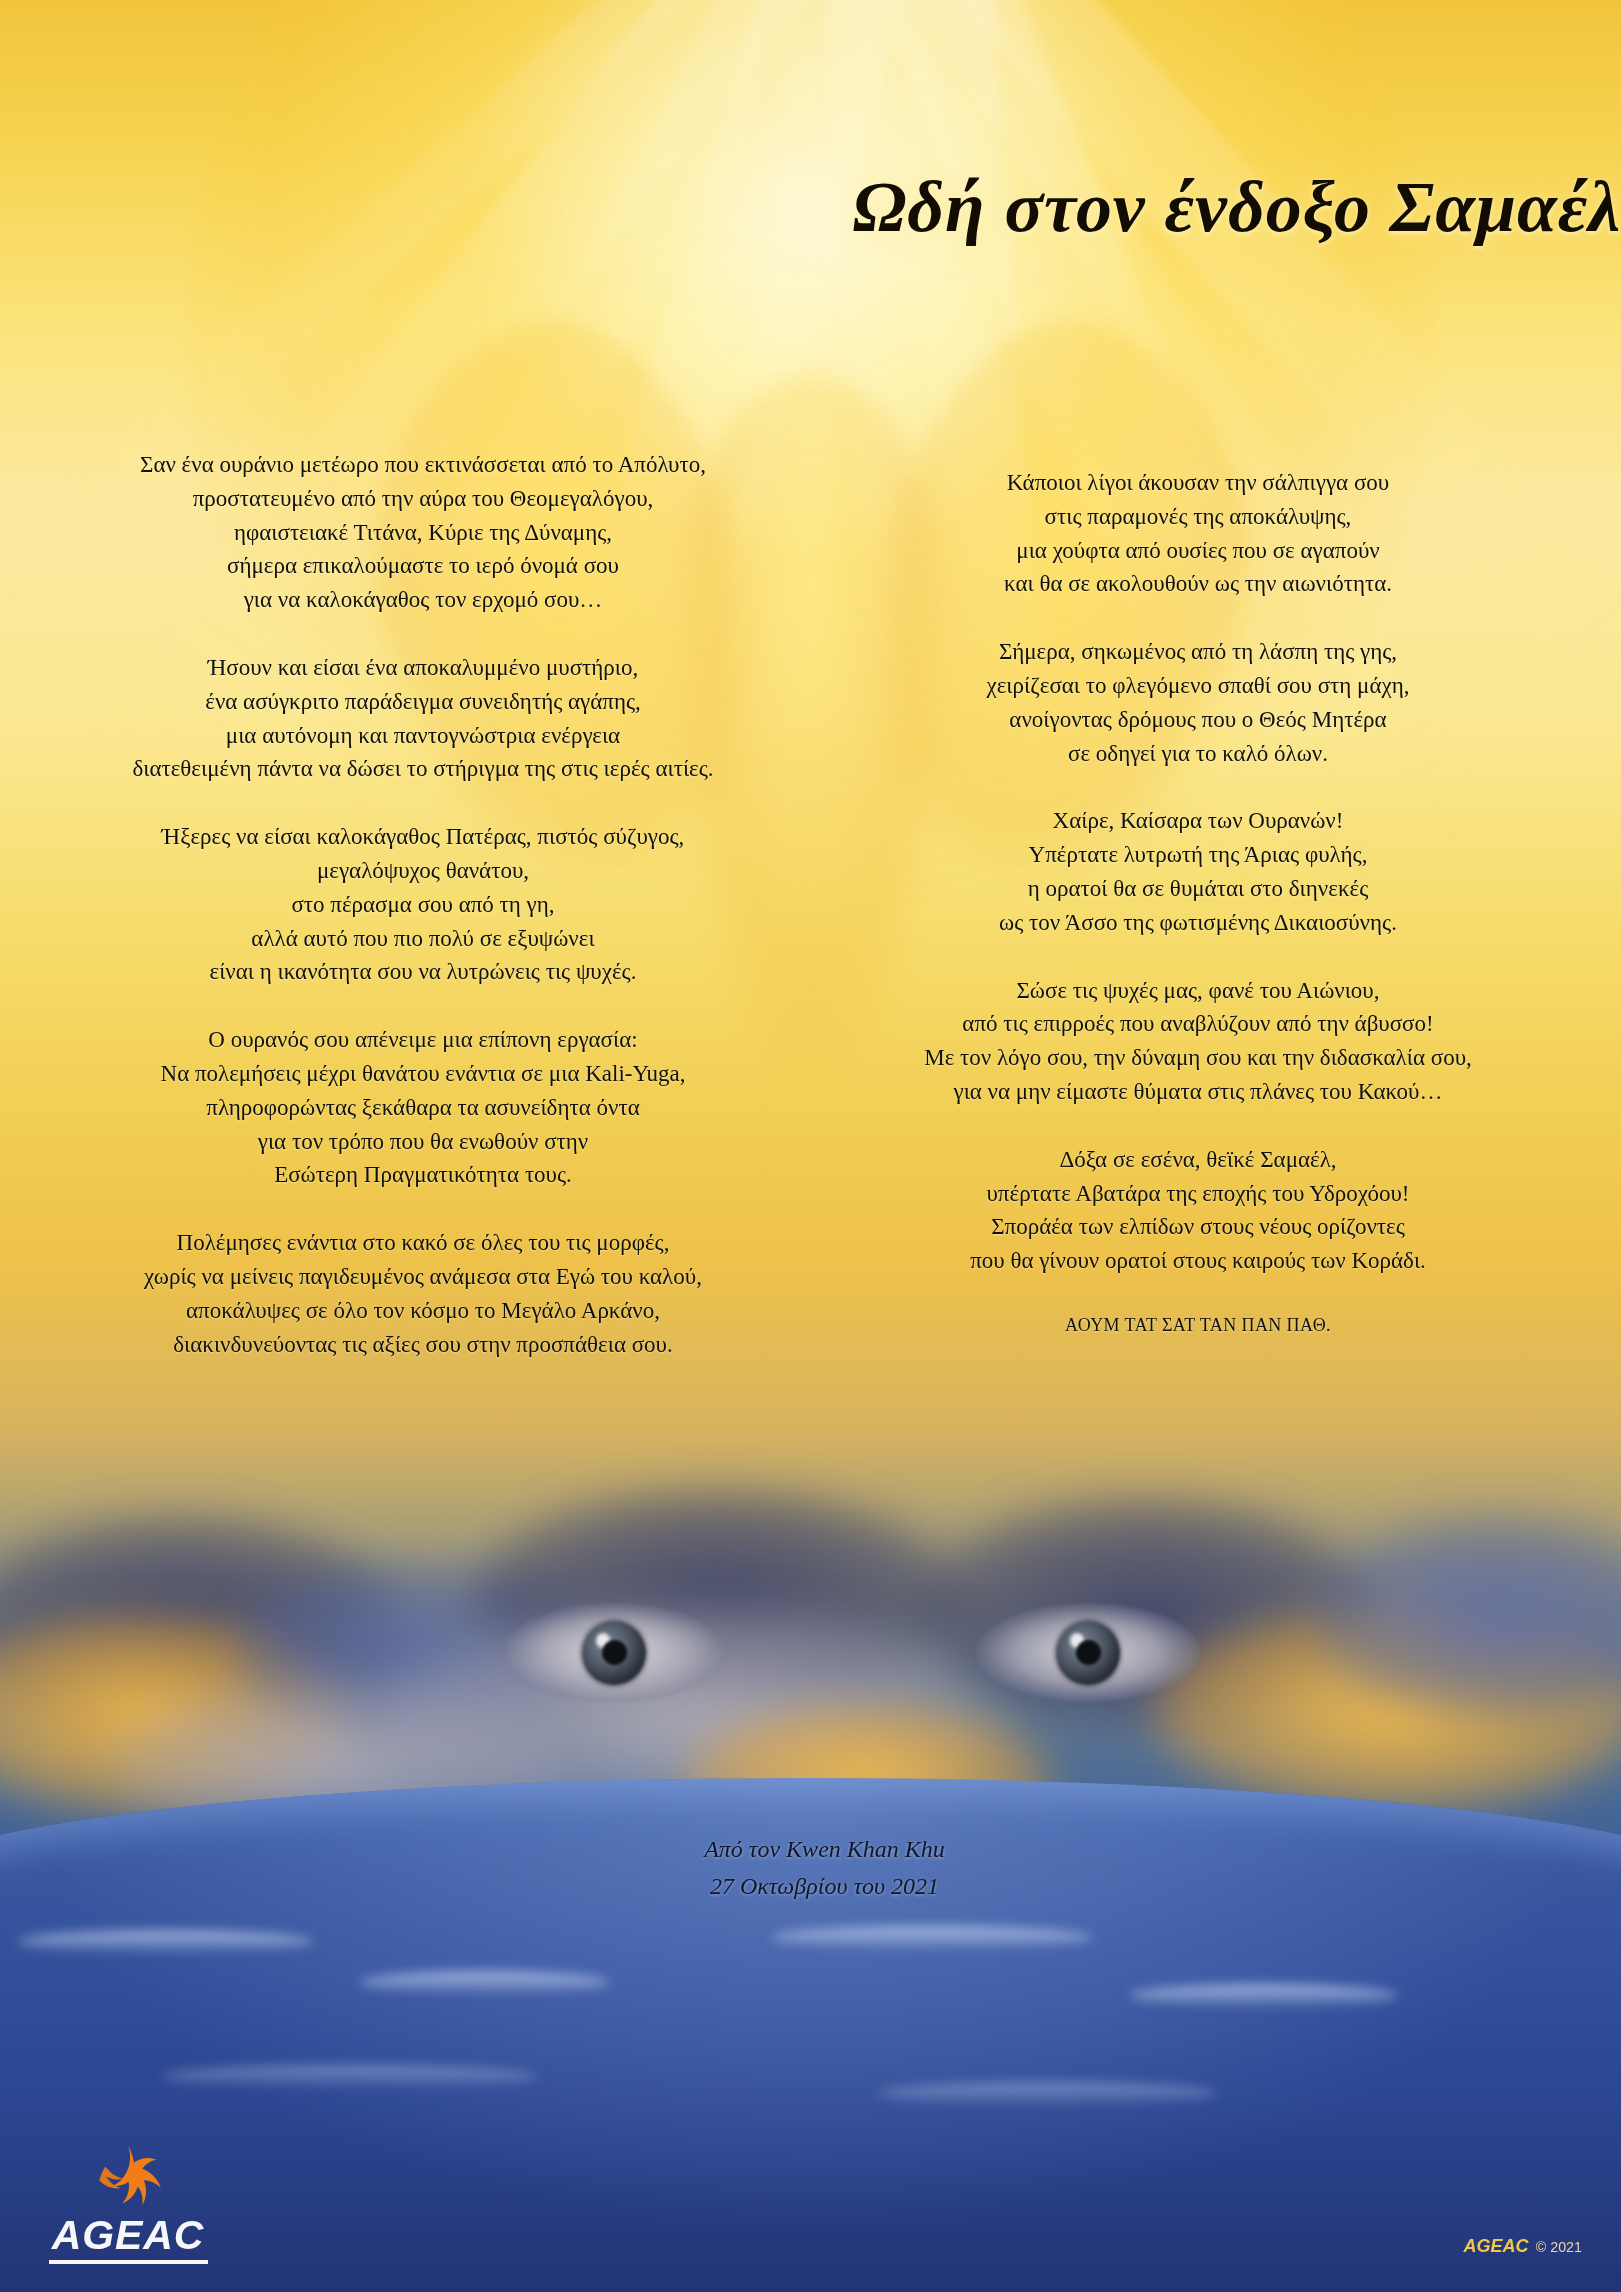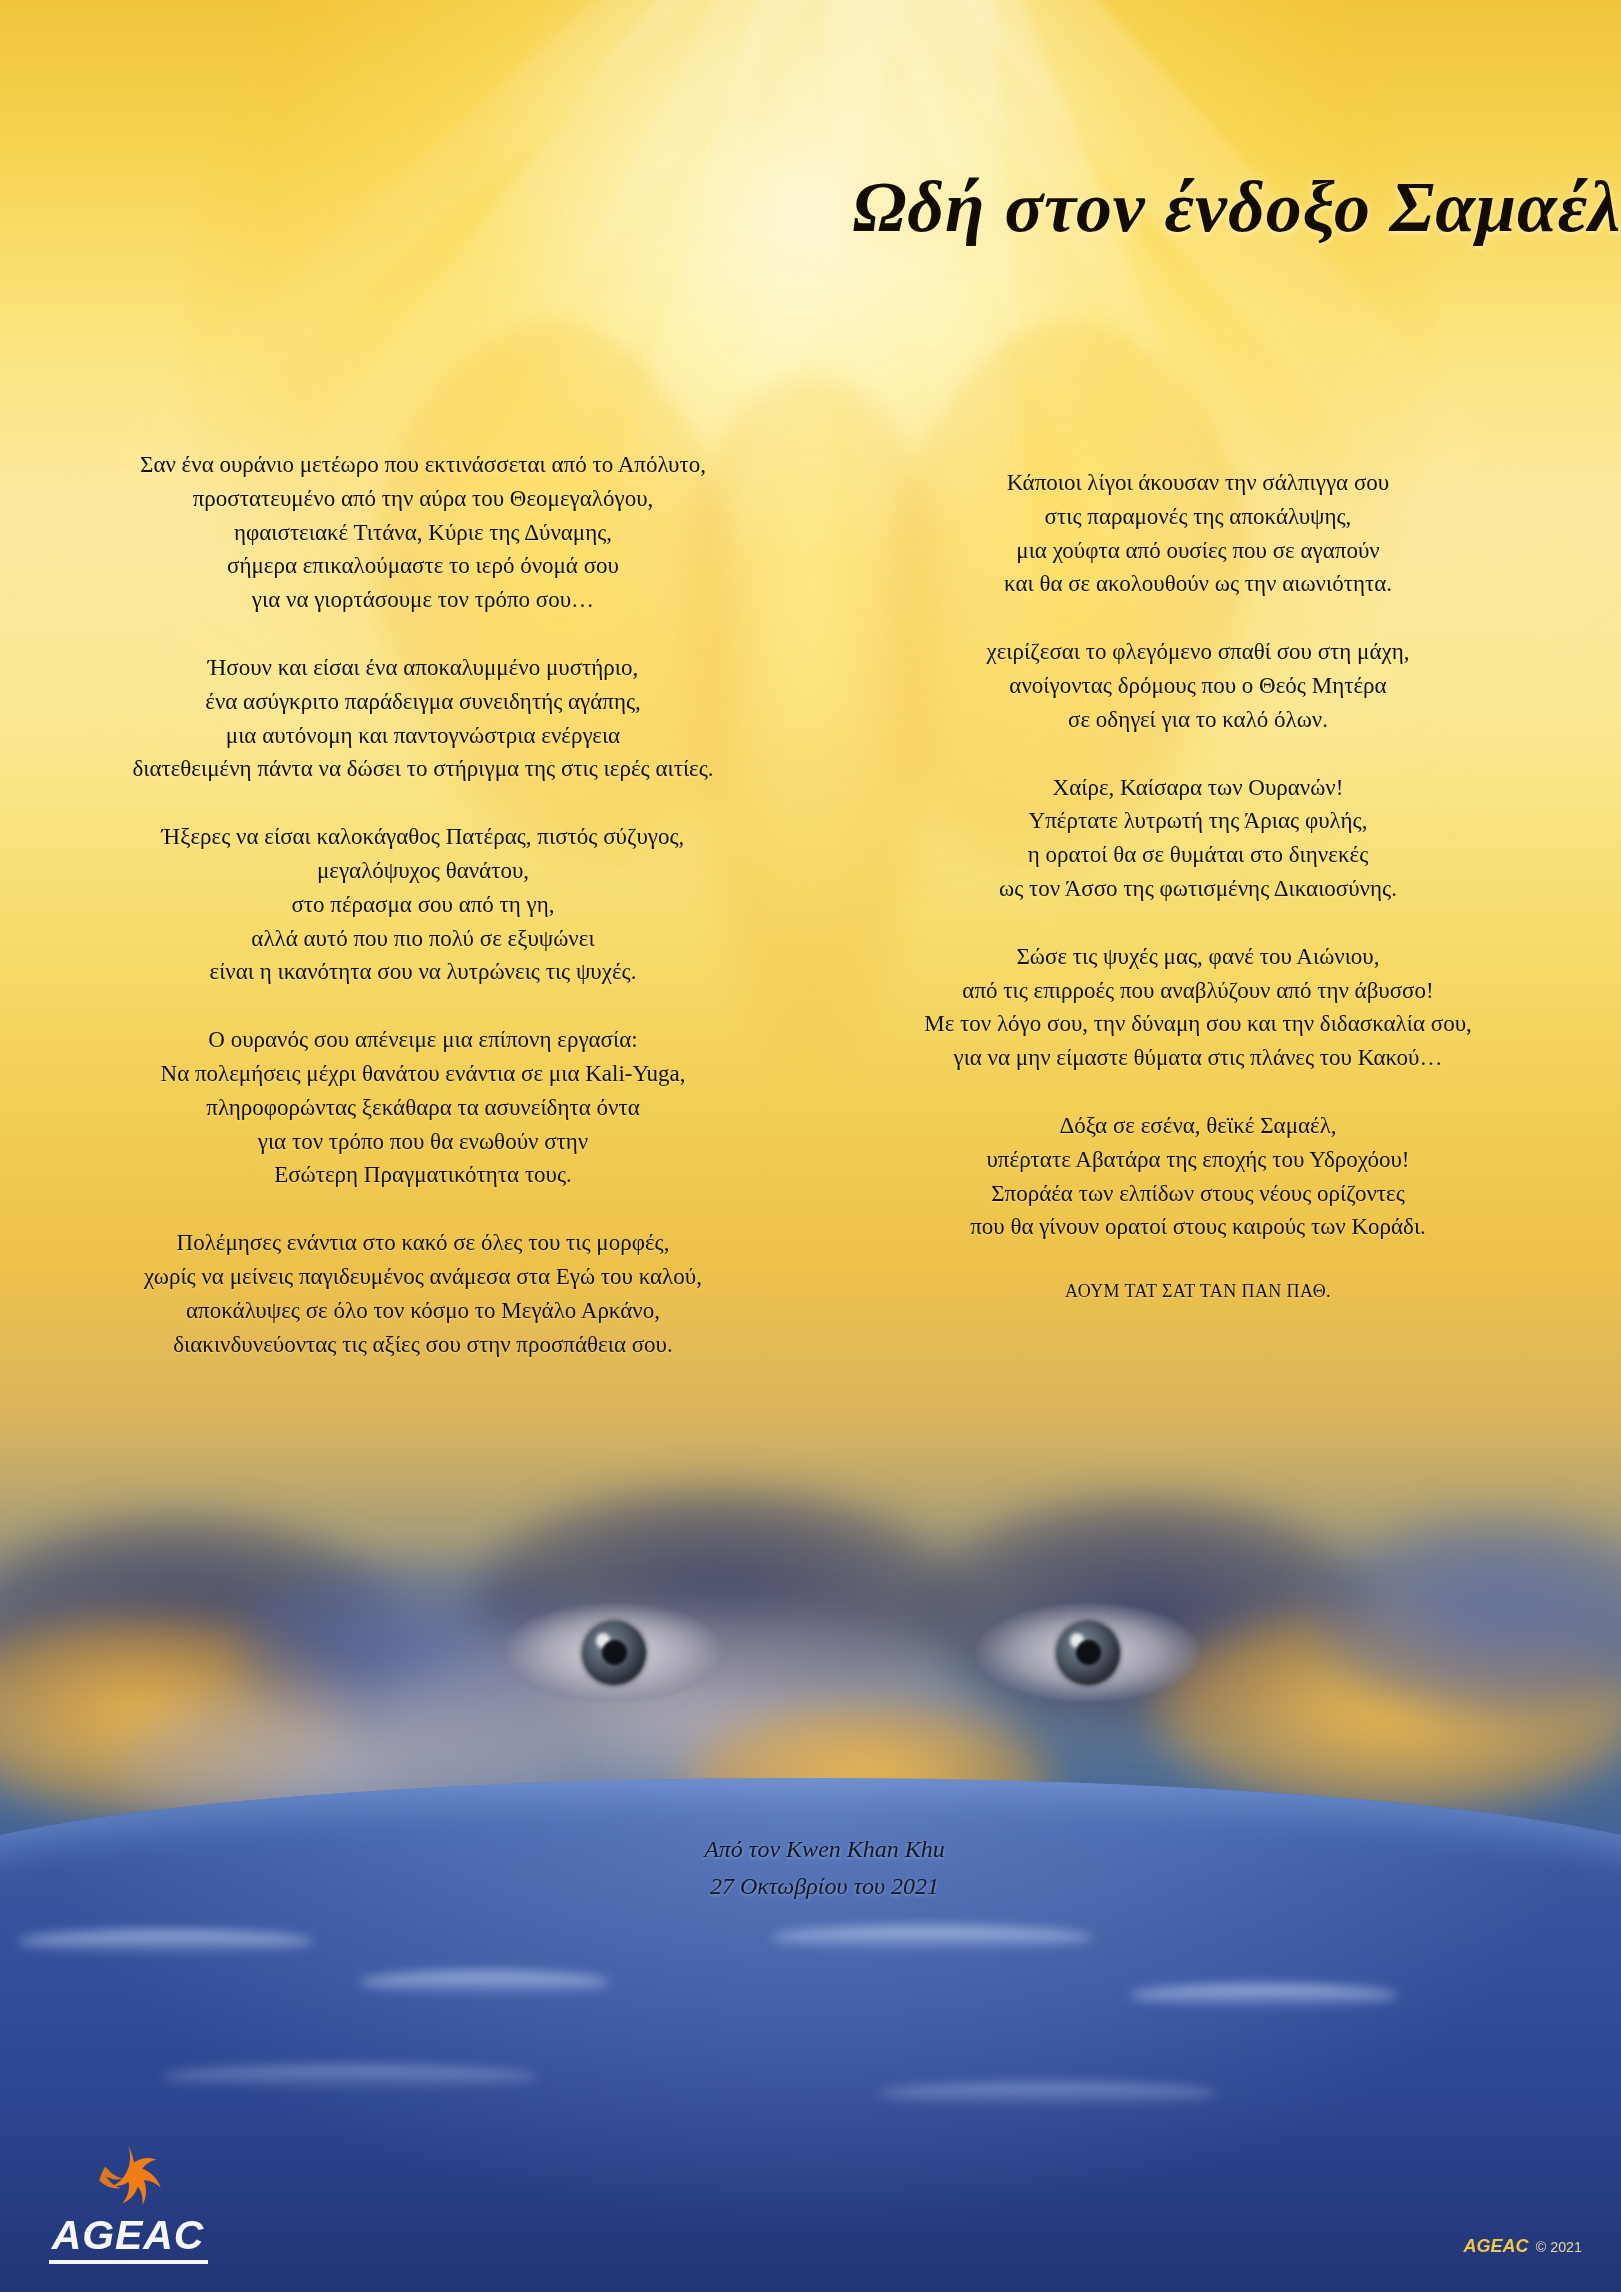--- a/index.html
+++ b/index.html
@@ -359,21 +359,21 @@
   </div>
 
   <div class="columns">
     <div class="column left">
 
       <p class="stanza">
         <span class="line">Σαν ένα ουράνιο μετέωρο που εκτινάσσεται από το Απόλυτο,</span>
         <span class="line">προστατευμένο από την αύρα του Θεομεγαλόγου,</span>
         <span class="line">ηφαιστειακέ Τιτάνα, Κύριε της Δύναμης,</span>
         <span class="line">σήμερα επικαλούμαστε το ιερό όνομά σου</span>
-        <span class="line">για να γιορτάσουμε τον τρόπο σου…</span>
+        <span class="line">για να καλοκάγαθος τον ερχομό σου…</span>
       </p>
 
       <p class="stanza">
         <span class="line">Ήσουν και είσαι ένα αποκαλυμμένο μυστήριο,</span>
         <span class="line">ένα ασύγκριτο παράδειγμα συνειδητής αγάπης,</span>
         <span class="line">μια αυτόνομη και παντογνώστρια ενέργεια</span>
         <span class="line">διατεθειμένη πάντα να δώσει το στήριγμα της στις ιερές αιτίες.</span>
       </p>
 
       <p class="stanza">
@@ -404,20 +404,21 @@
     <div class="column right">
 
       <p class="stanza">
         <span class="line">Κάποιοι λίγοι άκουσαν την σάλπιγγα σου</span>
         <span class="line">στις παραμονές της αποκάλυψης,</span>
         <span class="line">μια χούφτα από ουσίες που σε αγαπούν</span>
         <span class="line">και θα σε ακολουθούν ως την αιωνιότητα.</span>
       </p>
 
       <p class="stanza">
+        <span class="line">Σήμερα, σηκωμένος από τη λάσπη της γης,</span>
         <span class="line">χειρίζεσαι το φλεγόμενο σπαθί σου στη μάχη,</span>
         <span class="line">ανοίγοντας δρόμους που ο Θεός Μητέρα</span>
         <span class="line">σε οδηγεί για το καλό όλων.</span>
       </p>
 
       <p class="stanza">
         <span class="line">Χαίρε, Καίσαρα των Ουρανών!</span>
         <span class="line">Υπέρτατε λυτρωτή της Άριας φυλής,</span>
         <span class="line">η ορατοί θα σε θυμάται στο διηνεκές</span>
         <span class="line">ως τον Άσσο της φωτισμένης Δικαιοσύνης.</span>

